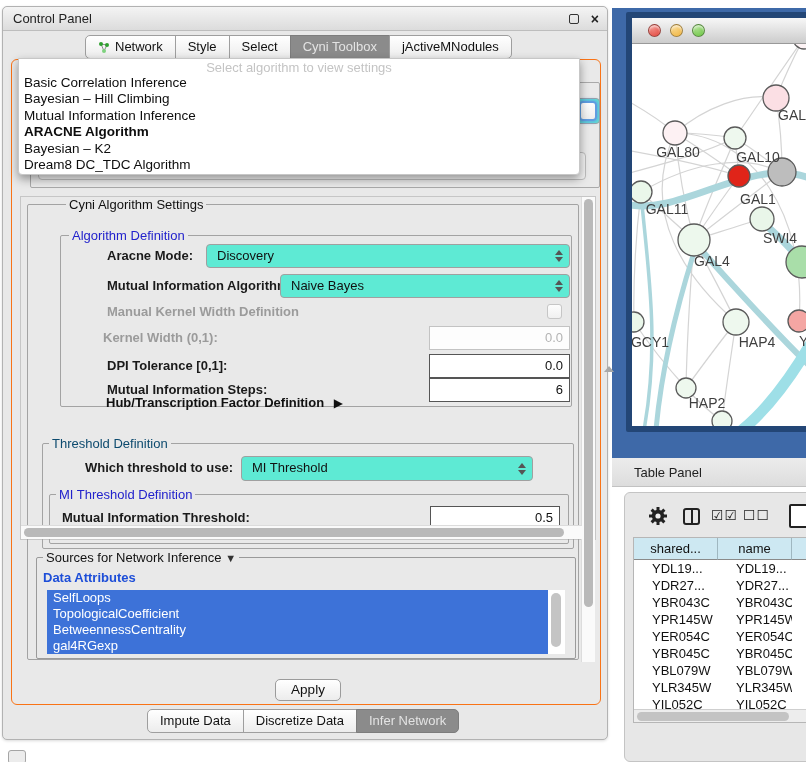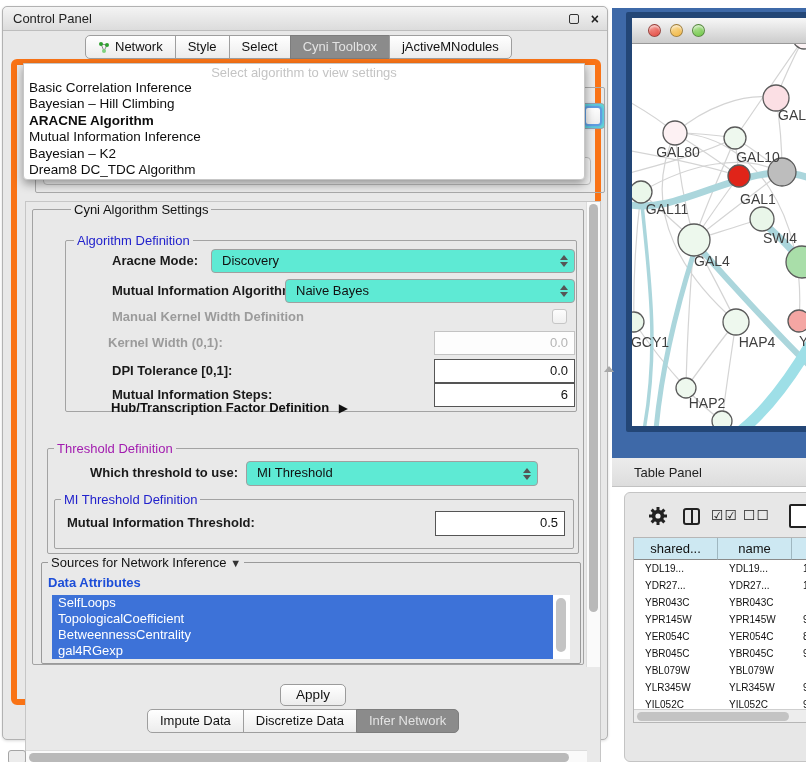--- a/index.html
+++ b/index.html
@@ -21,21 +21,21 @@
   
   .tabstrip { position:absolute; display:flex; height:32px; }
   .tab { height:24px; line-height:22px; padding:0 12px; background:linear-gradient(#ffffff,#ececec);
     border:1px solid #9e9e9e; margin-left:-1px; font-size:13px; color:#111;
     display:flex; align-items:center; gap:5px; white-space:nowrap; }
   .tab:first-child { border-radius:5px 0 0 5px; margin-left:0; }
   .tab:last-child { border-radius:0 5px 5px 0; }
   .tab.selected { background:#8b8b8b; color:#e3e3e3; border-color:#7d7d7d; }
 
   .content-panel { position:absolute; left:8px; top:52px; width:590px; height:646px;
-    background:#e9e9e9; border:6px solid #f97316; border-radius:6px; }
+    background:#e9e9e9; border:1px solid #f97316; border-radius:6px; }
 
   
   .inference-group { position:absolute; left:18px; top:22px; width:570px; height:106px;
     border:1px solid #a9a9a9; border-radius:2px; }
   .combo { position:relative; background:#5eead4; border:1px solid #a0a0a0; border-radius:4px;
     line-height:22px; padding-left:10px; color:#111; }
   .combo .arrows { position:absolute; right:5px; top:50%; margin-top:-7px; width:9px; height:14px; }
   .combo .arrows i { position:absolute; left:0; width:0; height:0; border-left:4.5px solid transparent; border-right:4.5px solid transparent; }
   .combo .arrows i.up { top:1px; border-bottom:5px solid #555; }
   .combo .arrows i.dn { bottom:1px; border-top:5px solid #555; }
@@ -48,31 +48,31 @@
 
   
   .popup { position:absolute; left:6px; top:-2px; width:562px; height:117px; background:#ffffff;
     border:1px solid #c7c7c7; border-radius:0 0 4px 4px; box-shadow:0 4px 10px rgba(0,0,0,.38);
     padding-top:1px; z-index:30; }
   .popup-prompt { height:15px; line-height:15px; text-align:center; color:#c4c4c4; font-size:13px; }
   .popup-item { height:16.4px; line-height:16.4px; padding-left:5px; font-size:13.5px; color:#0d0d0d; }
   .popup-item.bold { font-weight:bold; }
 
   
-  .scrollpane { position:absolute; left:8px; top:136px; width:576px; height:564px;
+  .scrollpane { position:absolute; left:8px; top:136px; width:576px; height:344px;
     background:#e9e9e9; border:1px solid #c6c6c6; }
   .vscroll { position:absolute; right:0; top:0; width:14px; height:465px; background:#fafafa; border-left:1px solid #dcdcdc; }
   .vscroll .thumb { position:absolute; left:2px; top:2px; width:9px; height:408px; border-radius:6px; background:#b9b9b9; }
   .hscroll { position:absolute; left:0; bottom:0; height:14px; width:561px; background:#fafafa; border-top:1px solid #dcdcdc; }
   .hscroll .thumb { position:absolute; top:2px; left:3px; height:9px; width:540px; border-radius:6px; background:#b9b9b9; }
 
   .group { position:absolute; border:1px solid #a3a3a3; border-radius:2px; }
   .group > .gtitle { position:absolute; top:-8px; background:#e9e9e9; padding:0 3px; font-size:13px; line-height:15px; }
   .gtitle.blue { color:#2222cc; }
-  .gtitle.green { color:#a21caf; }
+  .gtitle.green { color:#0c4a6e; }
 
   .cyni-group { left:6px; top:7px; width:552px; height:456px; }
   .cyni-group > .gtitle { left:38px; color:#111; }
 
   .alg-group { left:32px; top:30px; width:512px; height:172px; }
   .alg-group > .gtitle { left:8px; }
 
   .flabel { position:absolute; font-weight:bold; color:#1a1a1a; line-height:24px; white-space:nowrap; }
   .flabel.disabled { color:#9b9b9b; }
   .field { position:absolute; background:#fff; border:1px solid #555; text-align:right;
@@ -130,21 +130,21 @@
 
   .table-card { position:absolute; left:8px; top:44px; width:182px; height:186px; background:#ffffff;
     border:1px solid #b6b6b6; overflow:hidden; }
   .thead { display:flex; height:22px; }
   .th { background:#cde8f2; border-right:1px solid #9fb7c0; border-bottom:1px solid #8a8a8a;
     font-size:13px; line-height:21px; text-align:center; color:#111; overflow:hidden; white-space:nowrap; flex:none; }
   .th:nth-child(1),.td:nth-child(1){ width:84px; }
   .th:nth-child(2),.td:nth-child(2){ width:74px; }
   .th:nth-child(3),.td:nth-child(3){ width:48px; }
   .trow { display:flex; height:17px; }
-  .td { font-size:10px; line-height:17px; padding-left:11px; color:#111; white-space:nowrap; overflow:hidden; flex:none; }
+  .td { font-size:13px; line-height:17px; padding-left:18px; color:#111; white-space:nowrap; overflow:hidden; flex:none; }
   .tb-hscroll { position:absolute; left:0; bottom:0; width:100%; height:13px; background:#ededed; border-top:1px solid #cfcfcf; }
   .tb-hscroll .thumb { position:absolute; left:3px; top:2px; width:152px; height:9px; border-radius:5px; background:#c3c3c3; }
 
   .splitter-caret { position:absolute; left:604px; top:366px; width:0; height:0;
     border-left:5px solid transparent; border-right:5px solid transparent; border-bottom:6px solid #a8a8a8; }
   .corner-chip { position:absolute; left:8px; top:750px; width:18px; height:14px;
     background:#ececec; border:1px solid #a5a5a5; border-radius:3px; }
 
   svg text { font-family:"Liberation Sans","DejaVu Sans",sans-serif; }
 </style>
@@ -198,22 +198,22 @@
           <i class="up"></i>
           <i class="dn"></i>
         </span>
     </div>
 
     <div class="popup">
       <div class="popup-prompt">Select algorithm to view settings</div>
       <div id="popup-items">
           <div class="popup-item">Basic Correlation Inference</div>
           <div class="popup-item">Bayesian – Hill Climbing</div>
+          <div class="popup-item">Mutual Information Inference</div>
           <div class="popup-item bold">ARACNE Algorithm</div>
-          <div class="popup-item">Mutual Information Inference</div>
           <div class="popup-item">Bayesian – K2</div>
           <div class="popup-item">Dream8 DC_TDC Algorithm</div>
         </div>
     </div>
 
     <div class="scrollpane">
 
       <div class="group cyni-group">
         <span class="gtitle">Cyni Algorithm Settings</span>
 

